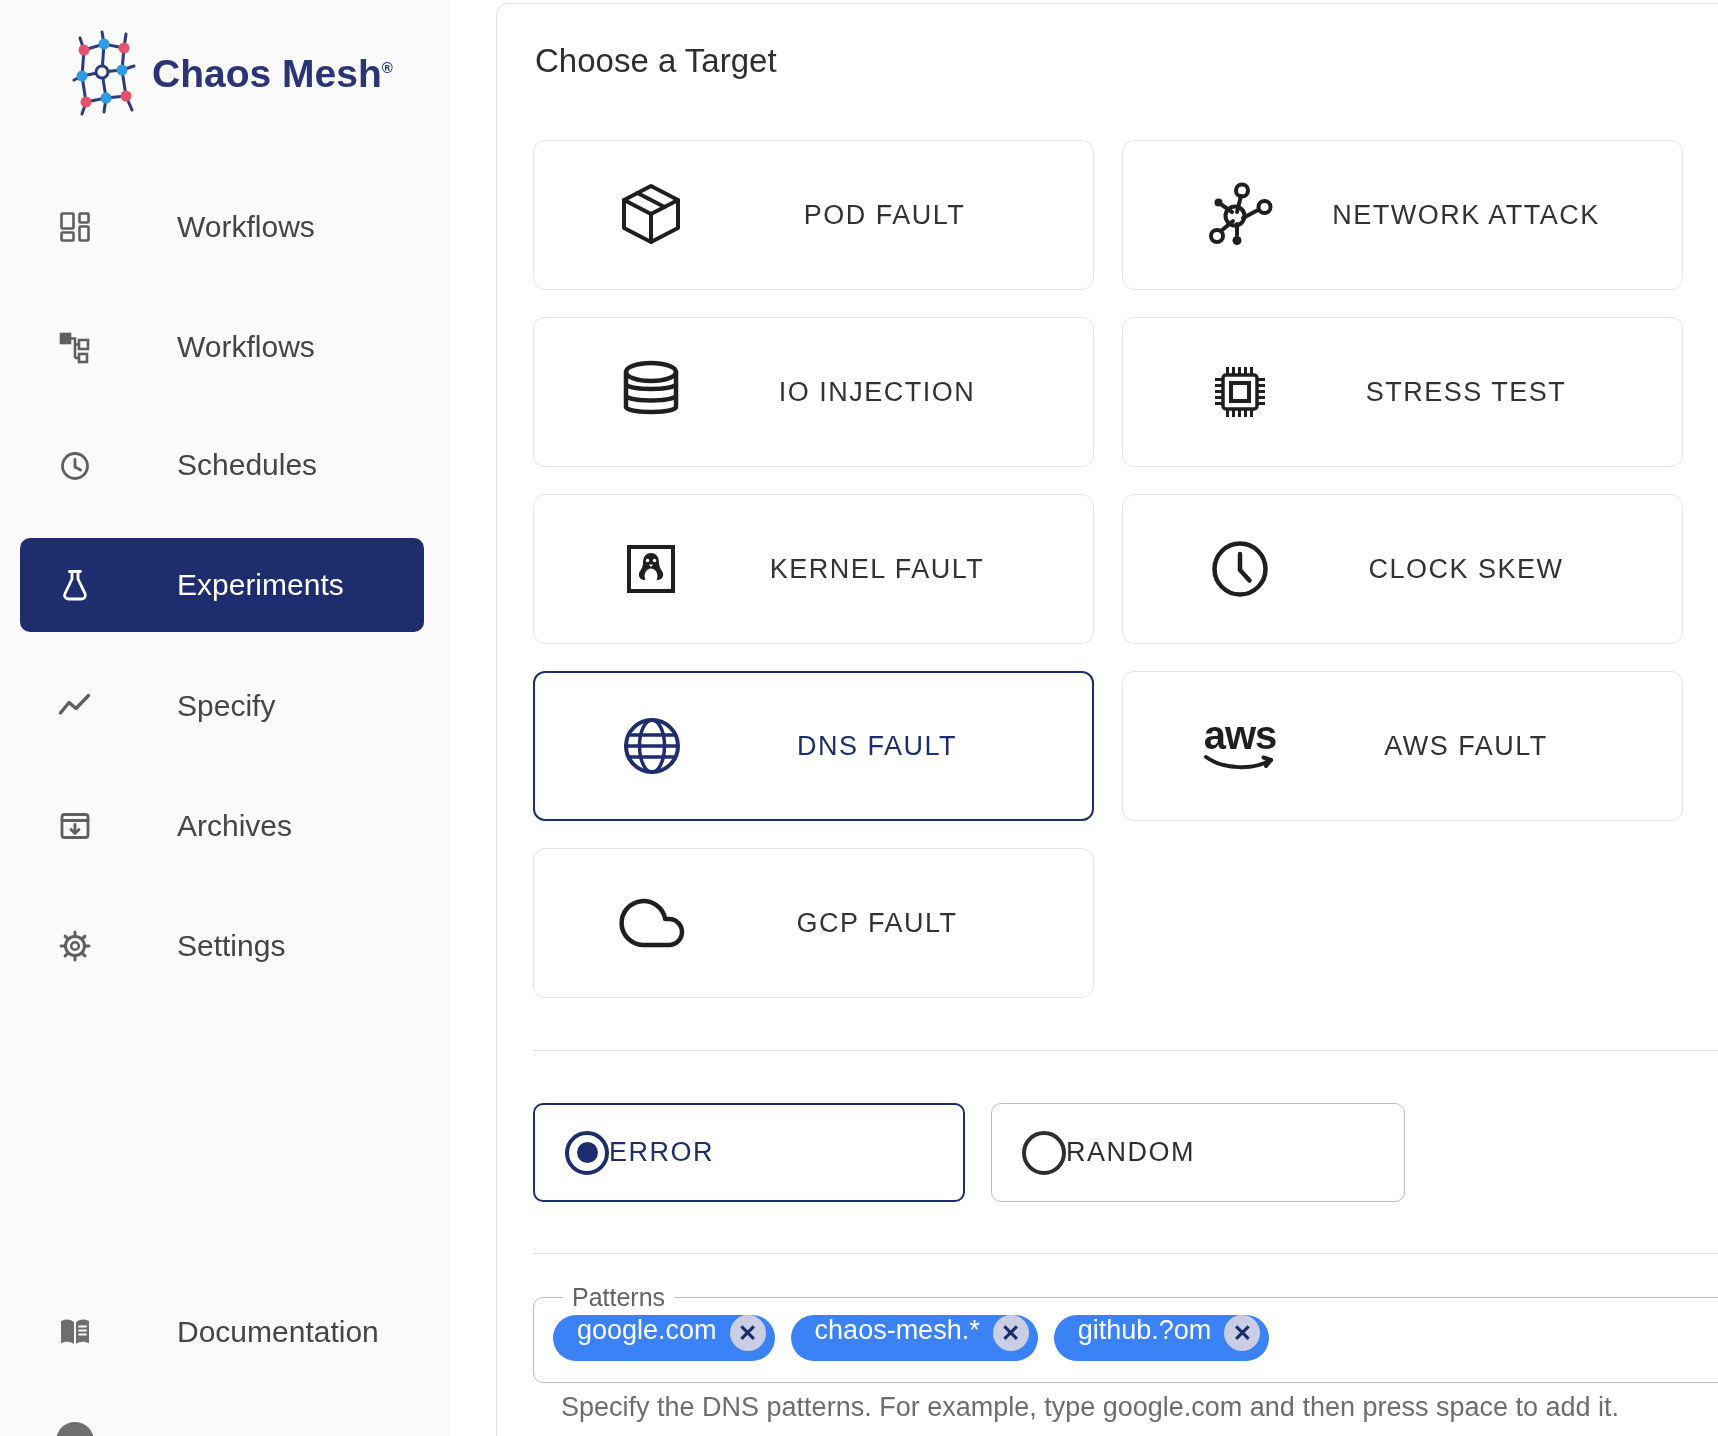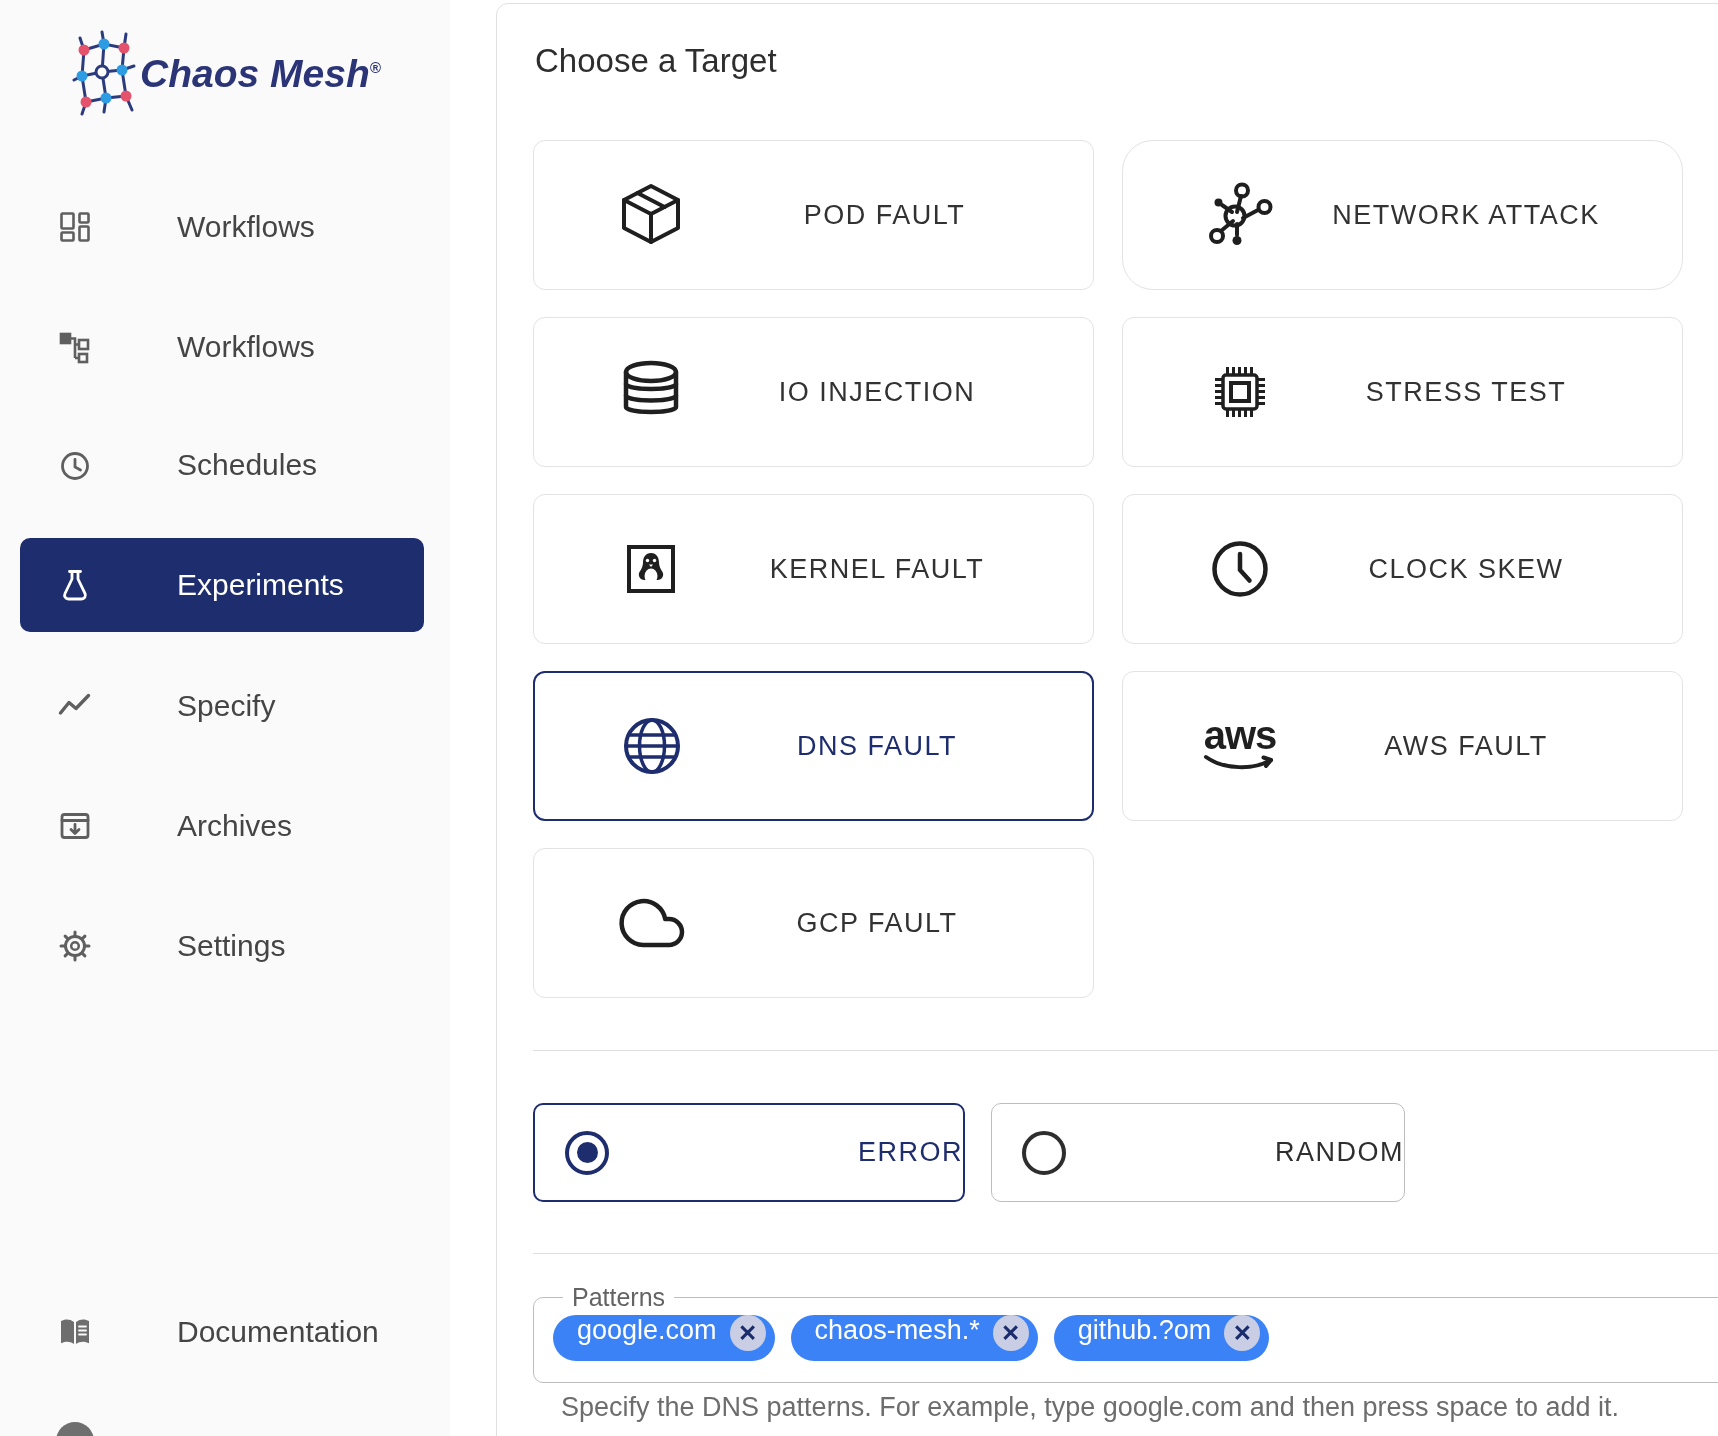--- a/index.html
+++ b/index.html
@@ -3,21 +3,21 @@
 <meta charset="utf-8">
 <style>
   html,body{margin:0;padding:0;background:#fff;}
   .screen{position:relative;width:1718px;height:1436px;overflow:hidden;
     font-family:"Liberation Sans",sans-serif;background:#fff;}
 
   
   .sidebar{position:absolute;left:0;top:0;width:450px;height:1436px;background:#fafafa;}
   .logo{position:absolute;left:72px;top:26px;display:flex;align-items:flex-start;}
   .logo svg{display:block;}
-  .wordmark{margin-left:4px;margin-top:26px;font-size:39px;font-weight:700;color:#2a3477;letter-spacing:0;font-style:italic;}
+  .wordmark{margin-left:16px;margin-top:26px;font-size:39px;font-weight:700;color:#2a3477;letter-spacing:0;}
   .wordmark sup{font-size:15px;font-weight:700;vertical-align:super;}
 
   .nav-item{position:absolute;left:20px;width:404px;height:94px;border-radius:10px;
     display:flex;align-items:center;cursor:pointer;}
   .nav-item .nicon{margin-left:37px;width:36px;height:36px;display:flex;align-items:center;justify-content:center;color:#5f5f5f;}
   .nav-item .nlabel{margin-left:84px;font-size:30px;color:#454545;}
   .nav-item.selected{background:#1e2d6e;}
   .nav-item.selected .nlabel{color:#ffffff;}
   .nav-item.selected .nicon{color:#ffffff;}
 
@@ -28,42 +28,42 @@
     border:1px solid #e0e0e0;border-radius:12px;}
   .page-title{position:absolute;left:535px;top:42px;font-size:33px;font-weight:500;color:#2e2e2e;}
 
   .card{position:absolute;width:561px;height:150px;background:#fff;border:1px solid #e3e3e3;
     border-radius:12px;box-sizing:border-box;display:flex;align-items:center;cursor:pointer;}
   .card .ic{margin-left:81px;width:72px;height:72px;display:flex;align-items:center;justify-content:center;color:#1f1f1f;}
   .card .clabel{flex:1;text-align:center;padding-right:26px;font-size:27px;font-weight:500;
     letter-spacing:1.5px;color:#323232;}
   .card.selected{border:2px solid #1e2d6e;}
   .card.selected .clabel{color:#1e2d6e;}
-  .c0{left:533px;top:140px;gap:15px;} .c1{left:1122px;top:140px;border-radius:31px;}
+  .c0{left:533px;top:140px;gap:15px;} .c1{left:1122px;top:140px;}
   .c2{left:533px;top:317px;} .c3{left:1122px;top:317px;}
   .c4{left:533px;top:494px;} .c5{left:1122px;top:494px;}
   .c6{left:533px;top:671px;} .c7{left:1122px;top:671px;}
   .c8{left:533px;top:848px;}
 
   .aws-mark{display:flex;flex-direction:column;align-items:center;line-height:0.9;}
   .aws-mark .awstxt{font-size:40px;font-weight:700;color:#1f1f1f;letter-spacing:-1px;}
 
   .divider{position:absolute;left:533px;width:1250px;height:1px;background:#e0e0e0;}
   .div1{top:1050px;} .div2{top:1253px;}
 
   .mode-btn{position:absolute;top:1103px;height:99px;box-sizing:border-box;border-radius:10px;
     display:flex;align-items:center;background:#fff;cursor:pointer;}
   .mode-error{left:533px;width:432px;border:2px solid #1e2d6e;}
   .mode-random{left:991px;width:414px;border:1px solid #bdbdbd;}
   .radio{margin-left:30px;width:44px;height:44px;border-radius:50%;box-sizing:border-box;
     display:flex;align-items:center;justify-content:center;}
   .radio.checked{border:4.5px solid #1e2d6e;}
   .radio.checked .dot{width:21px;height:21px;border-radius:50%;background:#1e2d6e;}
   .radio.unchecked{border:4.5px solid #2e2e2e;}
-  .mode-btn .mlabel{flex:1;text-align:right;font-size:27px;font-weight:500;letter-spacing:1.5px;}
+  .mode-btn .mlabel{flex:1;text-align:left;font-size:27px;font-weight:500;letter-spacing:1.5px;}
   .mode-error .mlabel{color:#1e2d6e;}
   .mode-random .mlabel{color:#2e2e2e;}
 
   .patterns{position:absolute;left:533px;top:1283px;width:1270px;height:100px;box-sizing:border-box;
     border:1px solid #bdbdbd;border-radius:10px;margin:0;padding:0 0 0 19px;}
   .patterns legend{margin-left:10px;padding:0 9px;font-size:25px;color:#636363;}
   .chip-row{display:flex;gap:16px;margin-top:3px;}
   .chip{height:46px;border-radius:23px;background:#3b82f6;color:#fff;display:inline-flex;
     align-items:flex-start;padding:0 9px 0 24px;font-size:27px;}
   .chip .del{margin-left:13px;width:36px;height:36px;border-radius:50%;background:#c9cee4;

